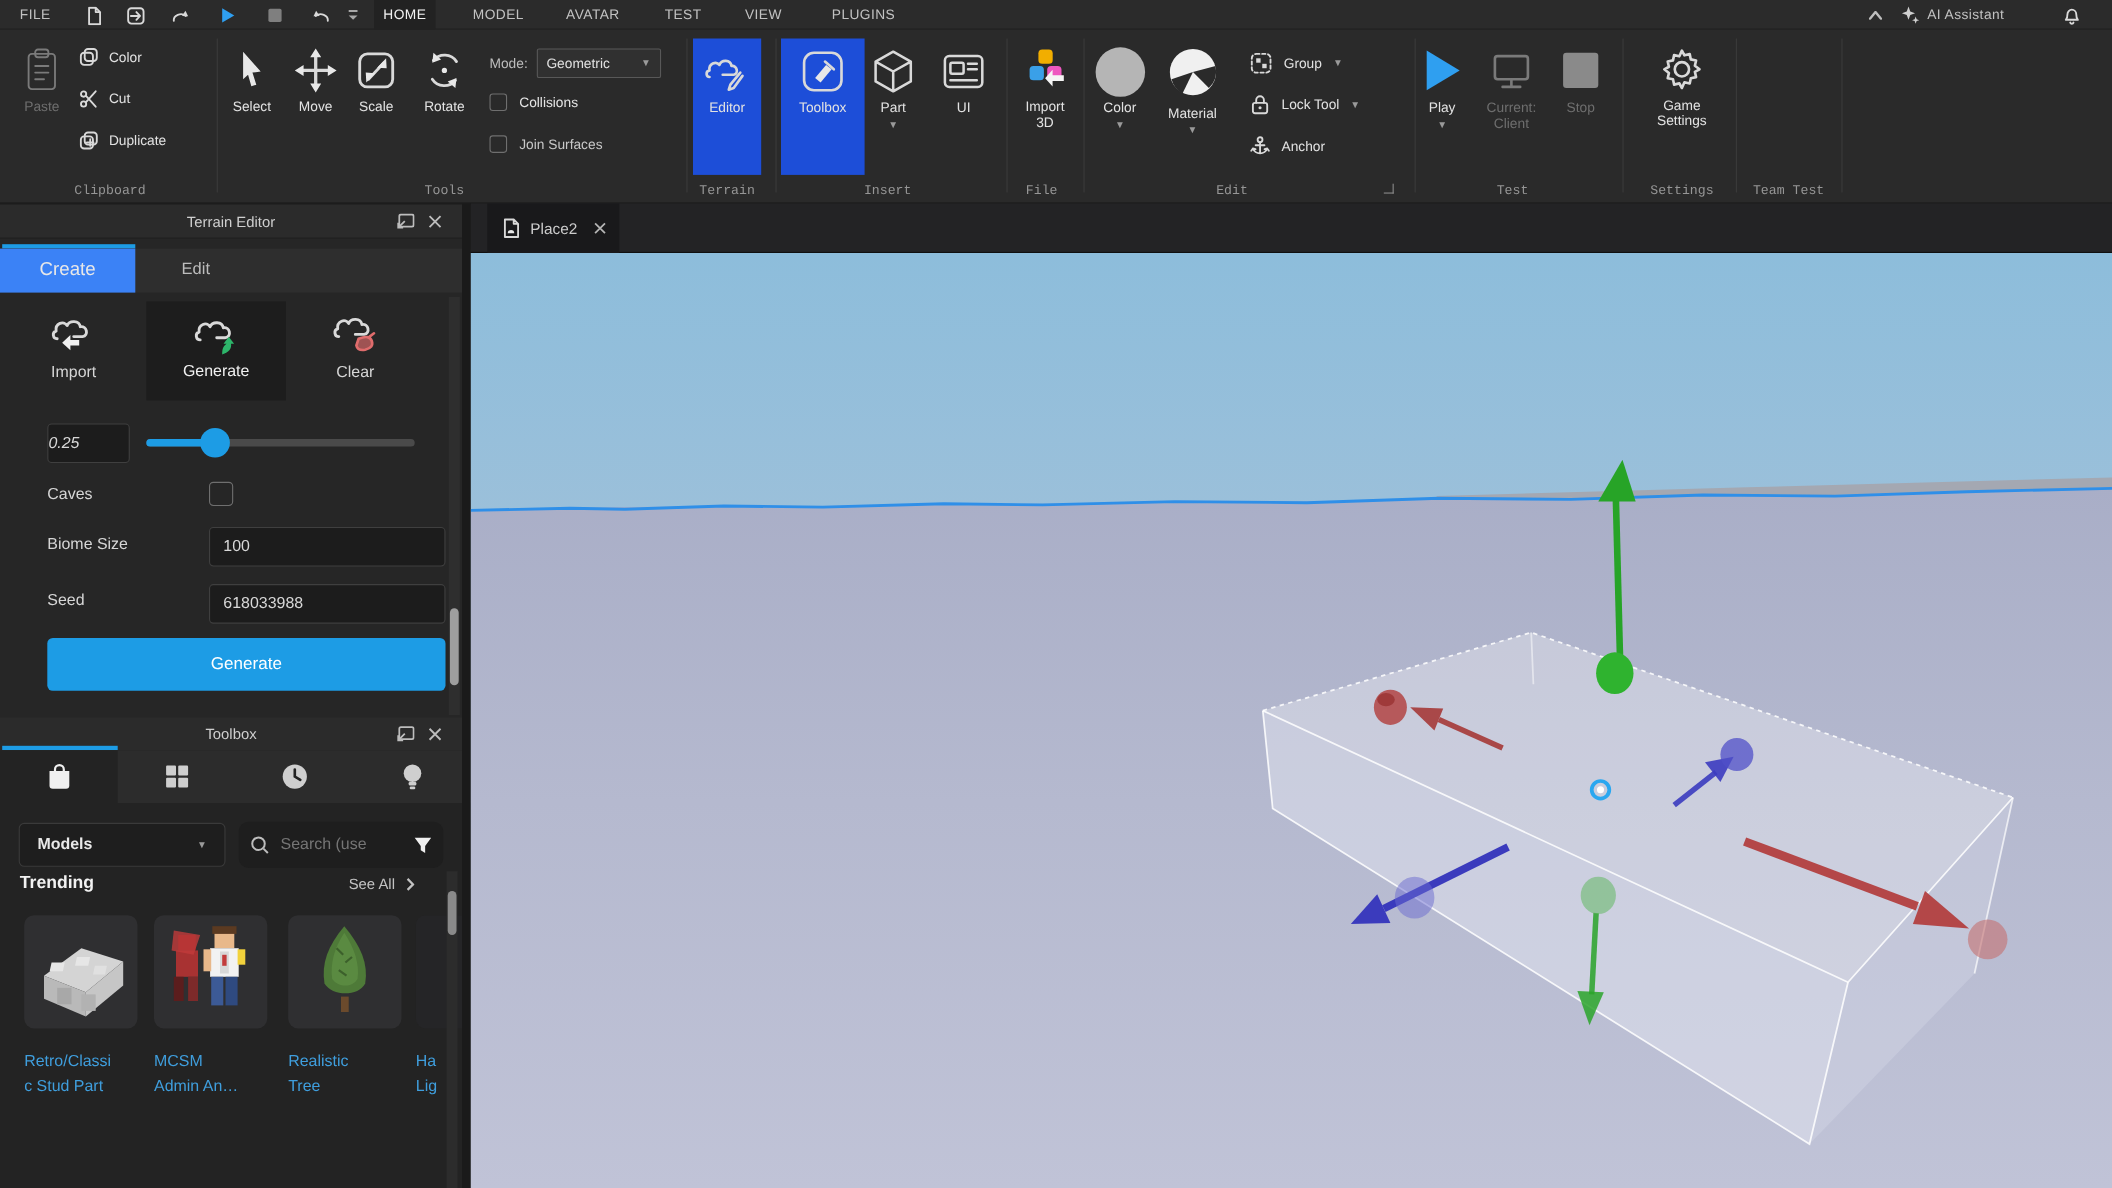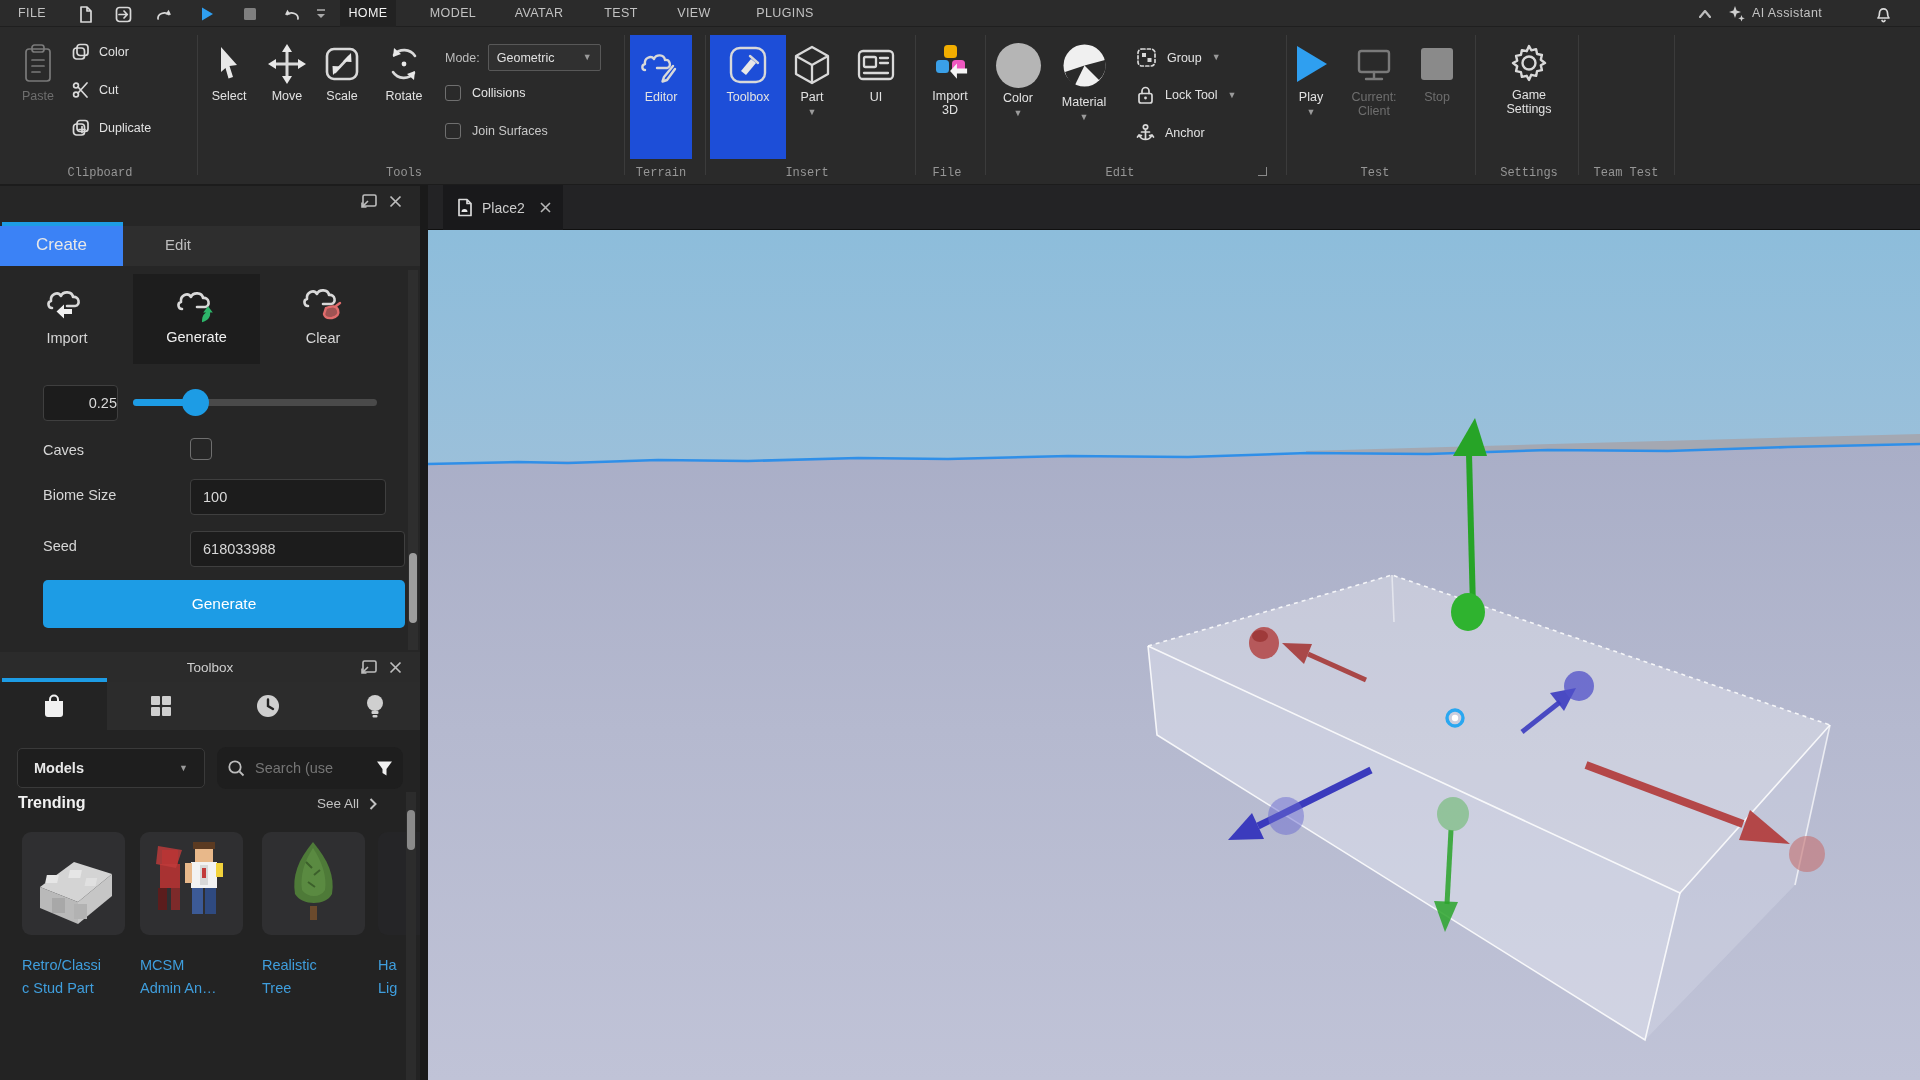--- a/index.html
+++ b/index.html
@@ -317,20 +317,21 @@
       <div class="blbl">Game</div>
       <div class="blbl">Settings</div>
     </div>
     <div class="glbl" style="left:1529px;">Settings</div>
     <div class="divider" style="left:1578px;"></div>
     <div class="glbl" style="left:1626px;">Team Test</div>
     <div class="divider" style="left:1674px;"></div>
   </div>
 
   <div class="abs" style="left:0;top:186px;width:428px;height:464px;background:#262626;">
+    <div class="panel-title" style="top:0;">Terrain Editor</div>
     <div class="win-icons" style="left:360px;">
       <svg width="17" height="15" viewBox="0 0 17 15">
           <rect x="3" y="1" width="13" height="11" rx="1.5" fill="none" stroke="#bdbdbd" stroke-width="1.6"></rect>
           <path d="M8 7 L2 13 M2 8.5 V13 H6.5" stroke="#bdbdbd" stroke-width="1.6" fill="none"></path>
         </svg>
       <svg width="13" height="13" viewBox="0 0 13 13">
           <path d="M1.5 1.5 L11.5 11.5 M11.5 1.5 L1.5 11.5" stroke="#bdbdbd" stroke-width="1.7"></path>
         </svg>
     </div>
     <div class="tab-accent" style="left:2px;top:36px;width:121px;"></div>
@@ -354,30 +355,30 @@
       <div class="lbl" style="color:#f0f0f0;">Generate</div>
     </div>
     <div class="abs" style="left:280px;top:92px;width:86px;text-align:center;">
       <svg width="46" height="46" viewBox="0 0 46 46">
           <path class="ic" style="stroke-width:2.6;" d="M8 28 c-4 0 -5 -6 -1 -7 c-1 -7 7 -10 10 -5 c2 -5 11 -5 12 1 c6 -1 8 8 2 9 h-8"></path>
           <path d="M26 30 q10 -4 12 2 q2 6 -6 8 q-7 1 -8 -4 Z M36 28 l4 -3" stroke="#e06c6c" stroke-width="2.4" fill="#e06c6c" fill-opacity="0.65" stroke-linecap="round"></path>
         </svg>
       <div class="lbl" style="margin-top:2px;">Clear</div>
     </div>
 
-    <input class="tinput" style="left: 43px; top: 199px; width: 75px; height: 36px; text-align: right; padding: 0px;" value="0.25">
+    <input class="tinput" style="left: 43px; top: 199px; width: 75px; height: 36px; text-align: left; padding: 0px; font-style: italic;" value="0.25">
     <div class="abs" style="left:133px;top:213px;width:244px;height:7px;background:#4a4a4a;border-radius:4px;"></div>
     <div class="abs" style="left:133px;top:213px;width:62px;height:7px;background:#1d9ce5;border-radius:4px;"></div>
     <div class="abs" style="left:182px;top:203px;width:27px;height:27px;border-radius:50%;background:#1d9ce5;"></div>
 
     <div class="lbl abs" style="left:43px;top:256px;">Caves</div>
     <div class="cbx abs" style="left:190px;top:252px;width:22px;height:22px;border-radius:4px;"></div>
 
     <div class="lbl abs" style="left:43px;top:301px;">Biome Size</div>
-    <input class="tinput" style="left: 190px; top: 293px; width: 196px; height: 36px;" value="100">
+    <input class="tinput" style="left: 190px; top: 293px; width: 215px; height: 36px;" value="100">
 
     <div class="lbl abs" style="left:43px;top:352px;">Seed</div>
     <input class="tinput" style="left: 190px; top: 345px; width: 215px; height: 36px;" value="618033988">
 
     <div class="abs" style="left:43px;top:394px;width:362px;height:48px;background:#1d9ce5;border-radius:5px;color:#ffffff;font-size:15.5px;text-align:center;line-height:48px;">Generate</div>
 
     <div class="abs" style="left:408px;top:84px;width:10px;height:380px;background:#2e2e2e;">
       <div class="abs" style="left:1px;top:283px;width:8px;height:70px;background:#9e9e9e;border-radius:4px;"></div>
     </div>
   </div>

